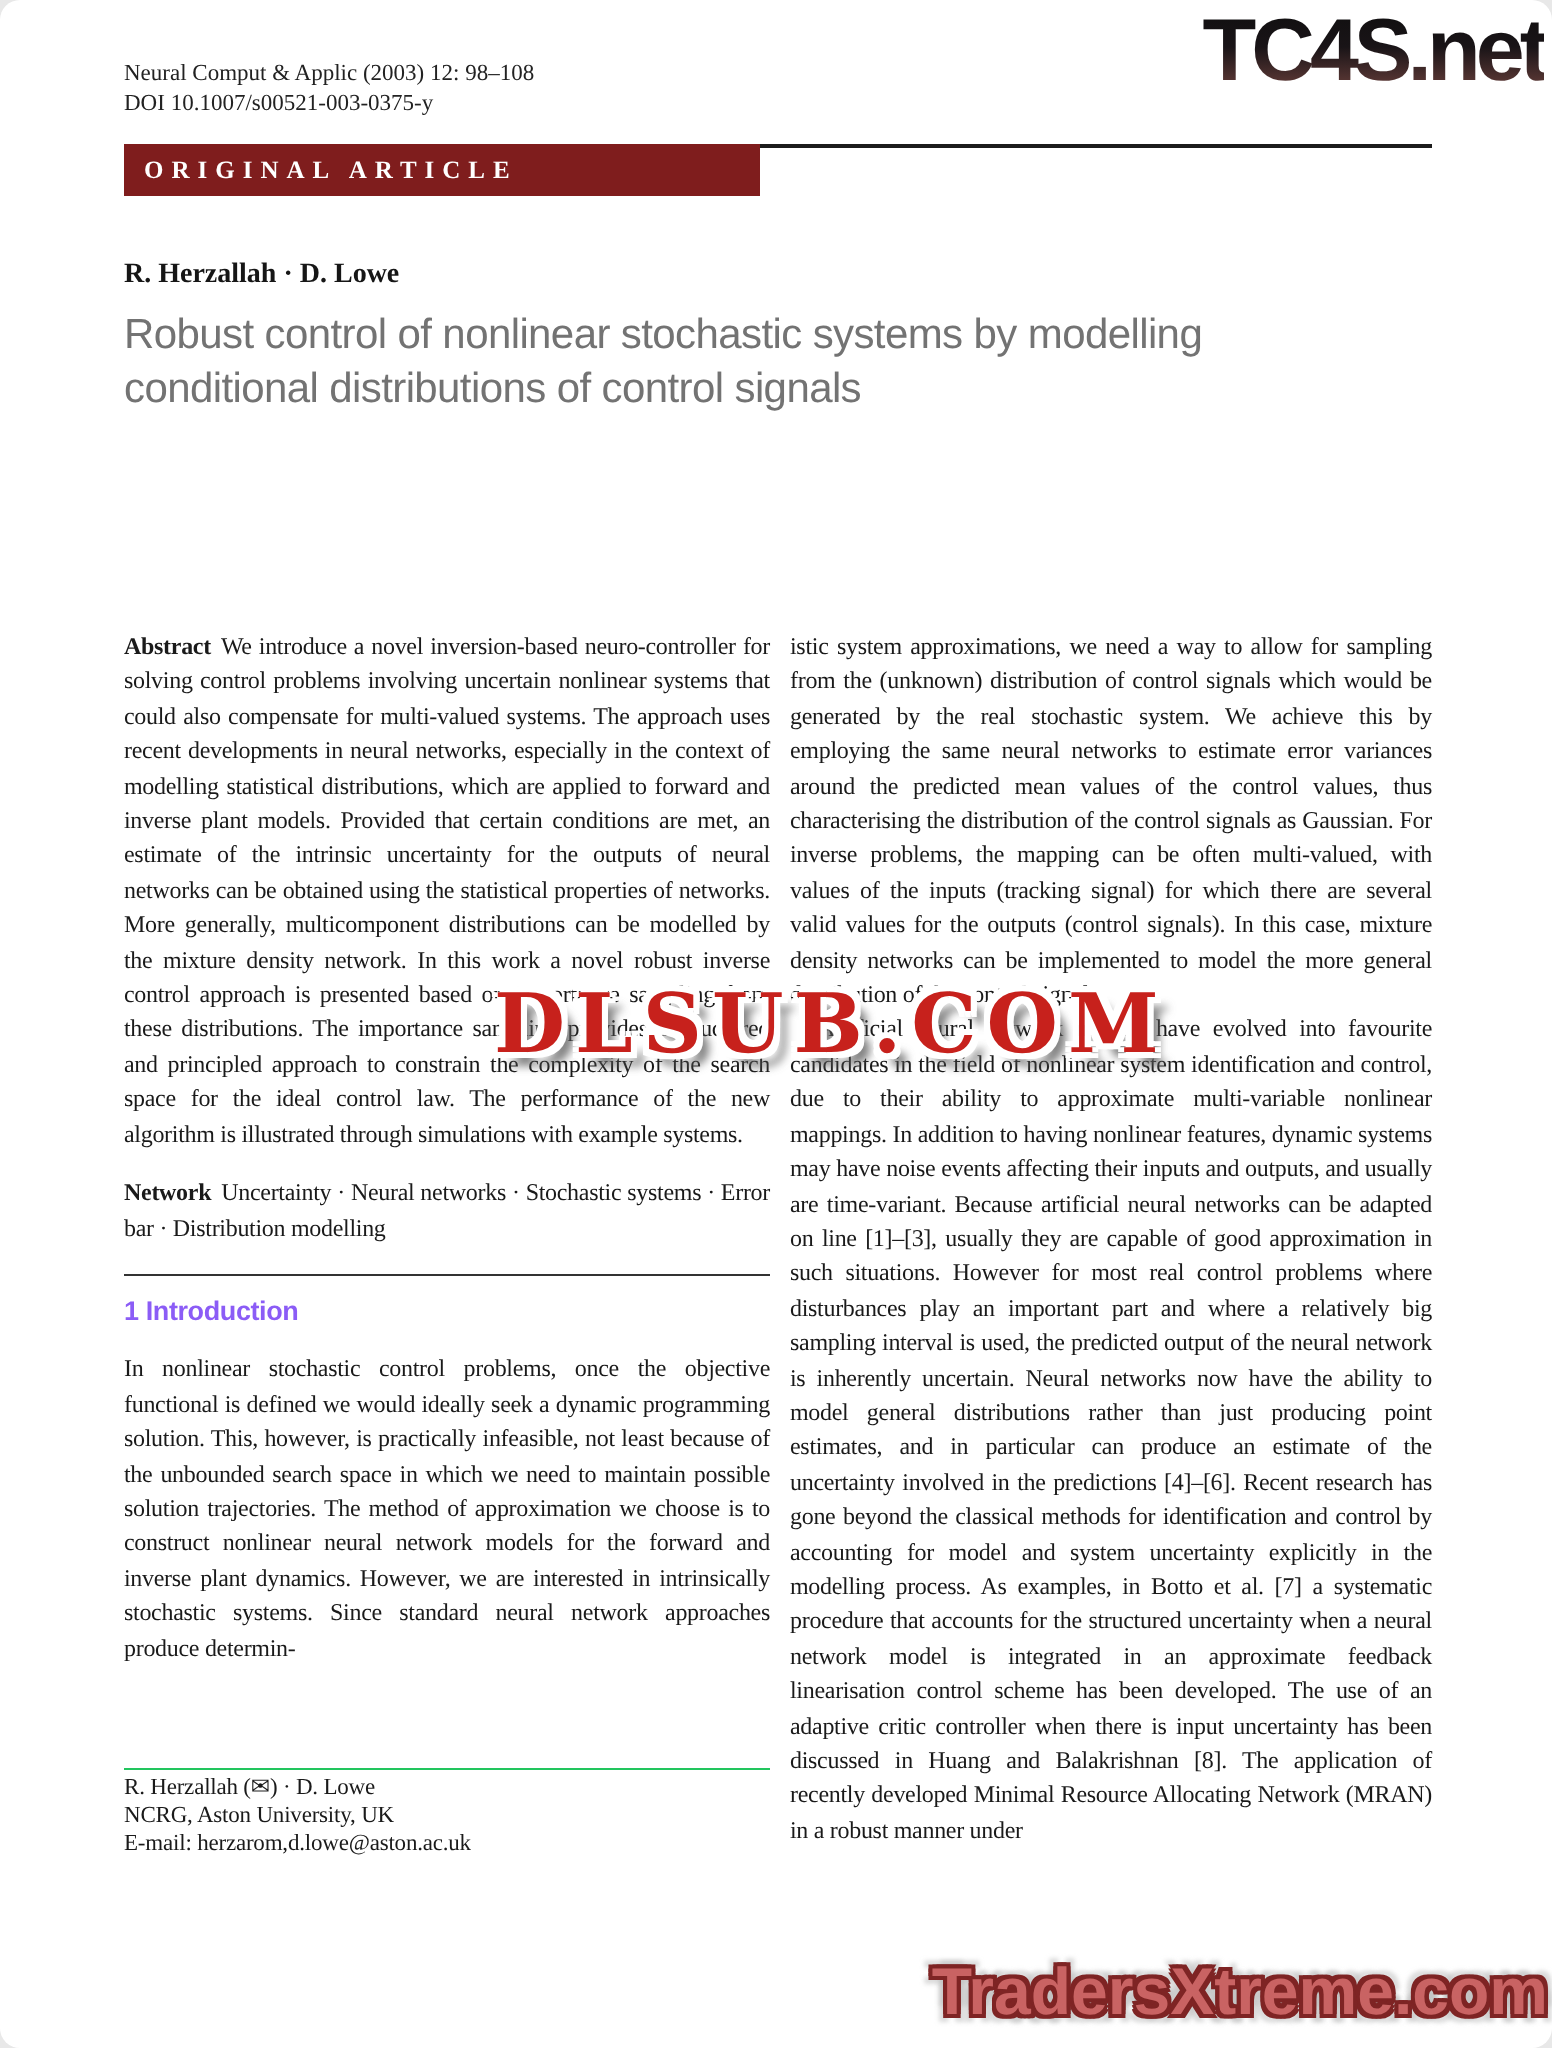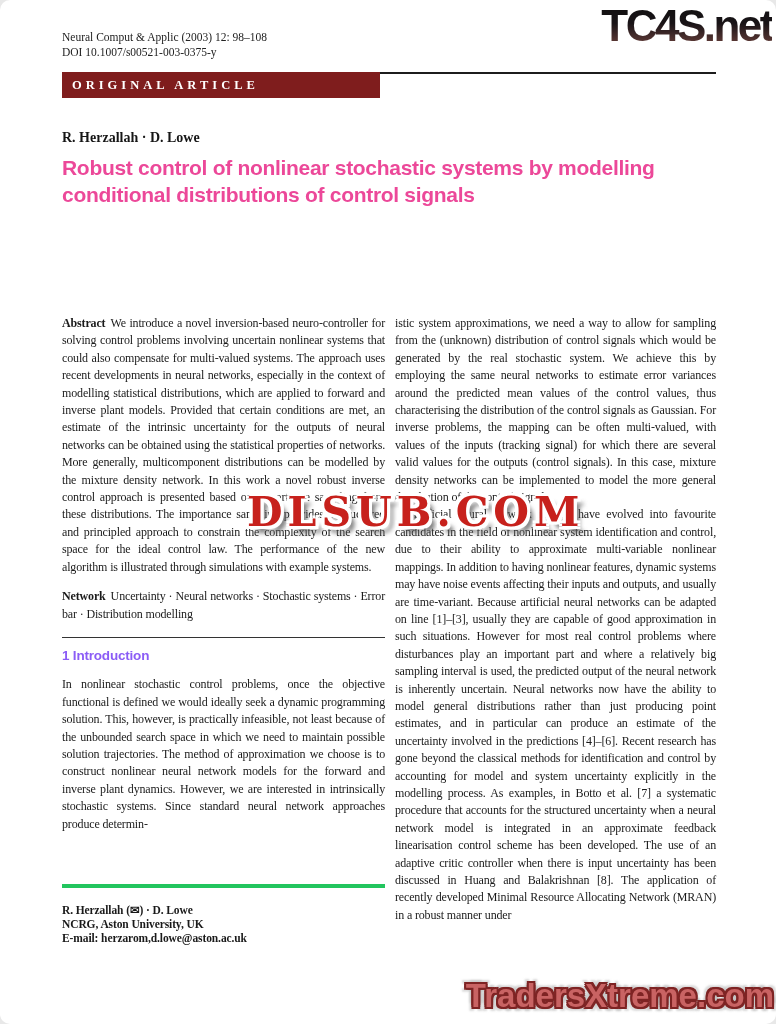--- a/index.html
+++ b/index.html
@@ -24,22 +24,22 @@
   .article-bar {
     position:absolute; left:0; top:0; width:318px; height:26px; background:#7f1d1d;
     color:#fff; font-family:"Liberation Serif", serif; font-size:12.5px; font-weight:bold;
     letter-spacing:4px; line-height:26px; padding-left:10px; box-sizing:border-box;
   }
   .bar-line { position:absolute; left:318px; right:0; top:0; height:2px; background:#1c1c1c; }
 
   .authors { position:absolute; left:62px; top:130px; font-size:14px; font-weight:bold; }
   .paper-title {
     position:absolute; left:62px; top:154px; width:620px; margin:0;
-    font-family:"Liberation Sans", sans-serif; font-weight:bold;
-    font-size:21px; line-height:27px; letter-spacing:-0.3px; color:#ec4899;
+    font-family:"Liberation Sans", sans-serif; font-weight:normal;
+    font-size:21px; line-height:27px; letter-spacing:-0.3px; color:#737373;
   }
   .received { position:absolute; left:62px; top:263px; font-size:11.5px; line-height:15px; color:#222; }
 
   
   .columns {
     position:absolute; left:62px; top:315px; width:654px;
     display:flex; gap:10px;
   }
   .col { font-size:12px; line-height:17.4px; letter-spacing:-0.15px; text-align:justify; color:#1a1a1a; }
   .col.left  { width:323px; }
@@ -50,22 +50,22 @@
   .section-rule { border:0; border-top:1.5px solid #333; margin:14px 0 0 0; }
   .section-heading {
     font-family:"Liberation Sans", sans-serif; font-size:13.5px; font-weight:bold;
     color:#8b5cf6; margin:9px 0 12px 0; letter-spacing:-0.2px;
   }
   .para-indent { text-indent:14px; }
 
   
   .footnote {
     position:absolute; left:62px; top:884px; width:323px;
-    border-top:4px solid #22c55e; padding-top:16px;
-    font-size:11.5px; line-height:13.8px; letter-spacing:-0.1px; color:#1a1a1a;font-weight:bold;
+    border-top:1px solid #22c55e; padding-top:3px;
+    font-size:11.5px; line-height:13.8px; letter-spacing:-0.1px; color:#1a1a1a;
   }
 
   
   .dlsub {
     position:absolute; left:247px; top:487px;
     font-family:"DejaVu Serif", serif; font-weight:bold;
     font-size:41px; line-height:50px; letter-spacing:5px;
     color:#c7211c;
     text-shadow:
       -3px -3px 0 #fff, 3px -3px 0 #fff, -3px 3px 0 #fff, 3px 3px 0 #fff,

